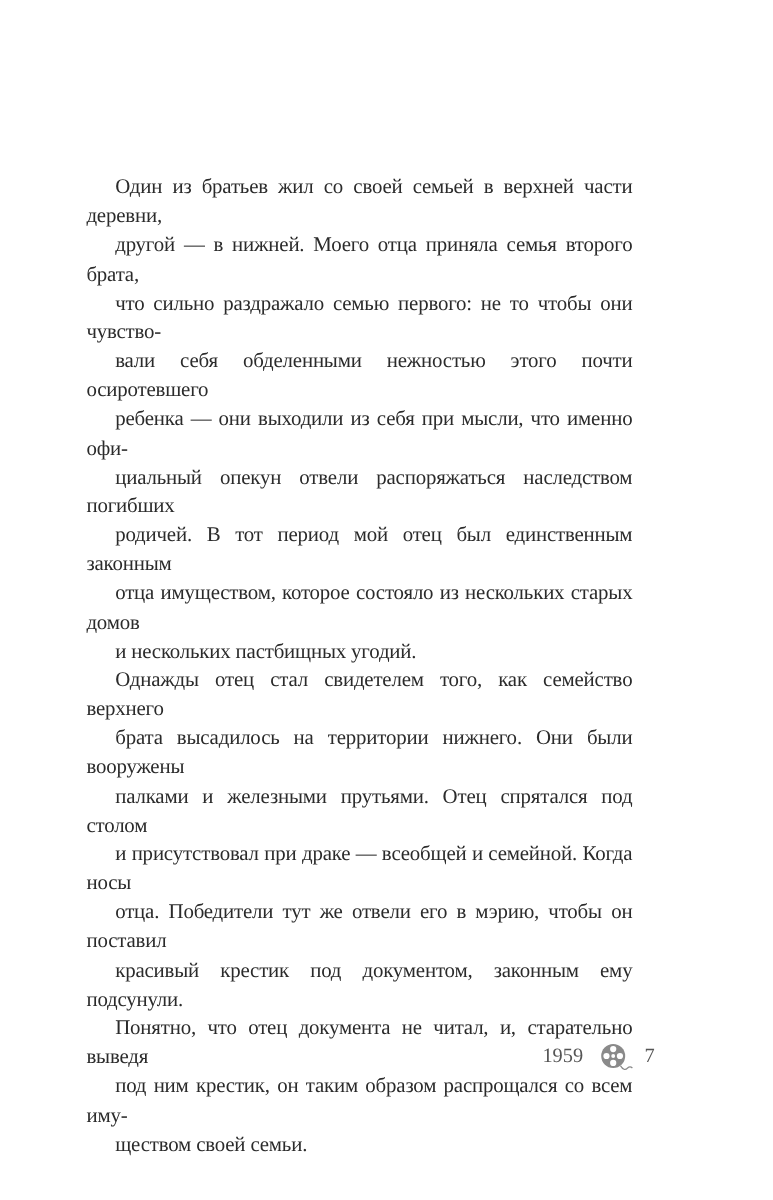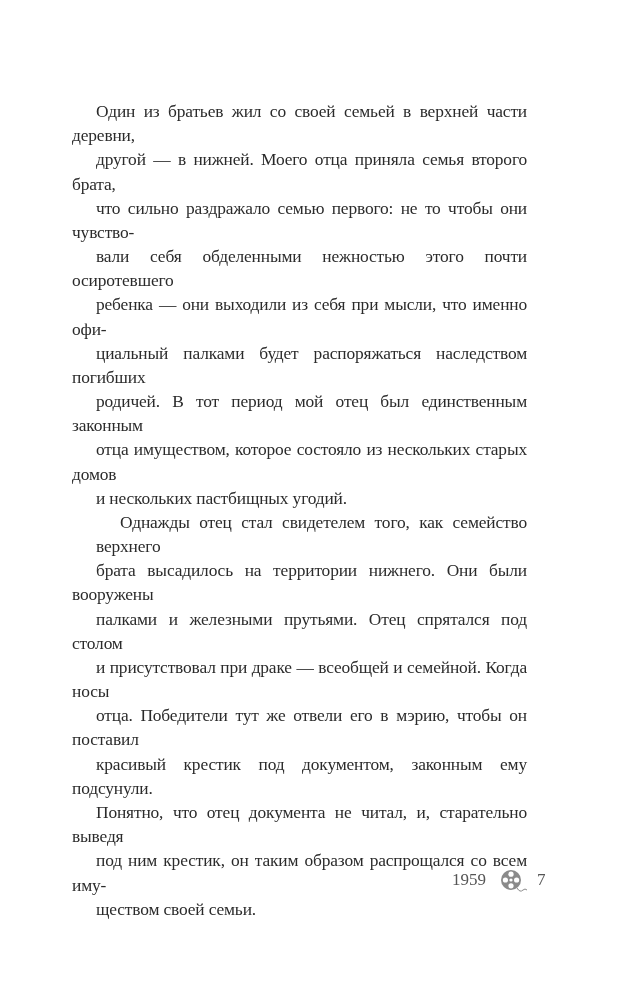--- a/index.html
+++ b/index.html
@@ -50,32 +50,32 @@
     left: 97px; top: 2px;
     font-size: 17px;
     color: #555;
   }
 </style>
 </head>
 <body>
 
 <div class="page-text">
   <p>
-    <span class="line" style="text-indent: 24px;">Один из братьев жил со своей семьей в верхней части деревни,</span>
+    <span class="line" style="text-indent: 24px; margin-top: 44px;">Один из братьев жил со своей семьей в верхней части деревни,</span>
     <span class="line">другой — в нижней. Моего отца приняла семья второго брата,</span>
     <span class="line">что сильно раздражало семью первого: не то чтобы они чувство-</span>
     <span class="line">вали себя обделенными нежностью этого почти осиротевшего</span>
     <span class="line">ребенка — они выходили из себя при мысли, что именно офи-</span>
-    <span class="line">циальный палками будет распоряжаться наследством погибших</span>
+    <span class="line">циальный опекун отвели распоряжаться наследством погибших</span>
     <span class="line">родичей. В тот период мой отец был единственным законным</span>
     <span class="line">отца имуществом, которое состояло из нескольких старых домов</span>
     <span class="line last">и нескольких пастбищных угодий.</span>
   </p>
   <p>
-    <span class="line" style="text-indent: 24px; margin-left: 24px;">Однажды отец стал свидетелем того, как семейство верхнего</span>
+    <span class="line" style="text-indent: 24px;">Однажды отец стал свидетелем того, как семейство верхнего</span>
     <span class="line">брата высадилось на территории нижнего. Они были вооружены</span>
     <span class="line">палками и железными прутьями. Отец спрятался под столом</span>
     <span class="line">и присутствовал при драке — всеобщей и семейной. Когда носы</span>
     <span class="line">отца. Победители тут же отвели его в мэрию, чтобы он поставил</span>
     <span class="line">красивый крестик под документом, законным ему подсунули.</span>
     <span class="line">Понятно, что отец документа не читал, и, старательно выведя</span>
     <span class="line">под ним крестик, он таким образом распрощался со всем иму-</span>
     <span class="line last">ществом своей семьи.</span>
   </p>
 

